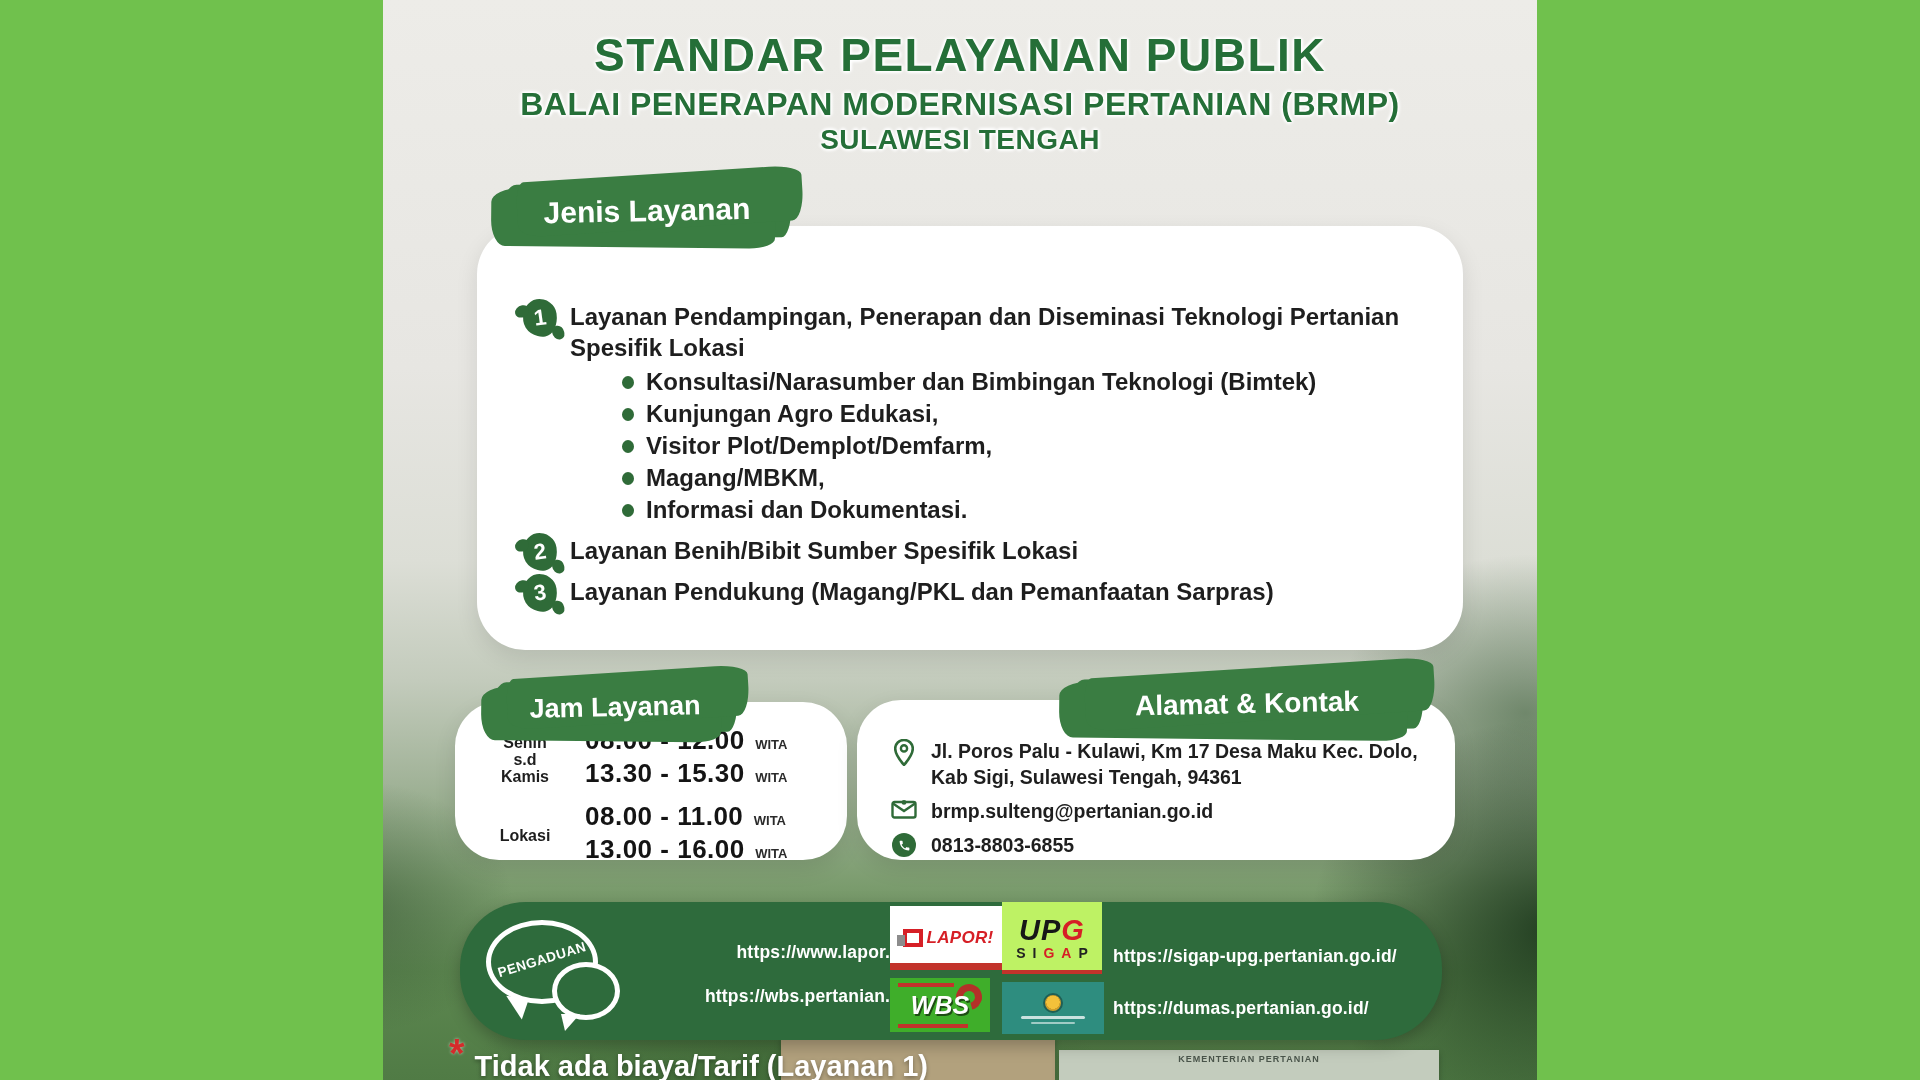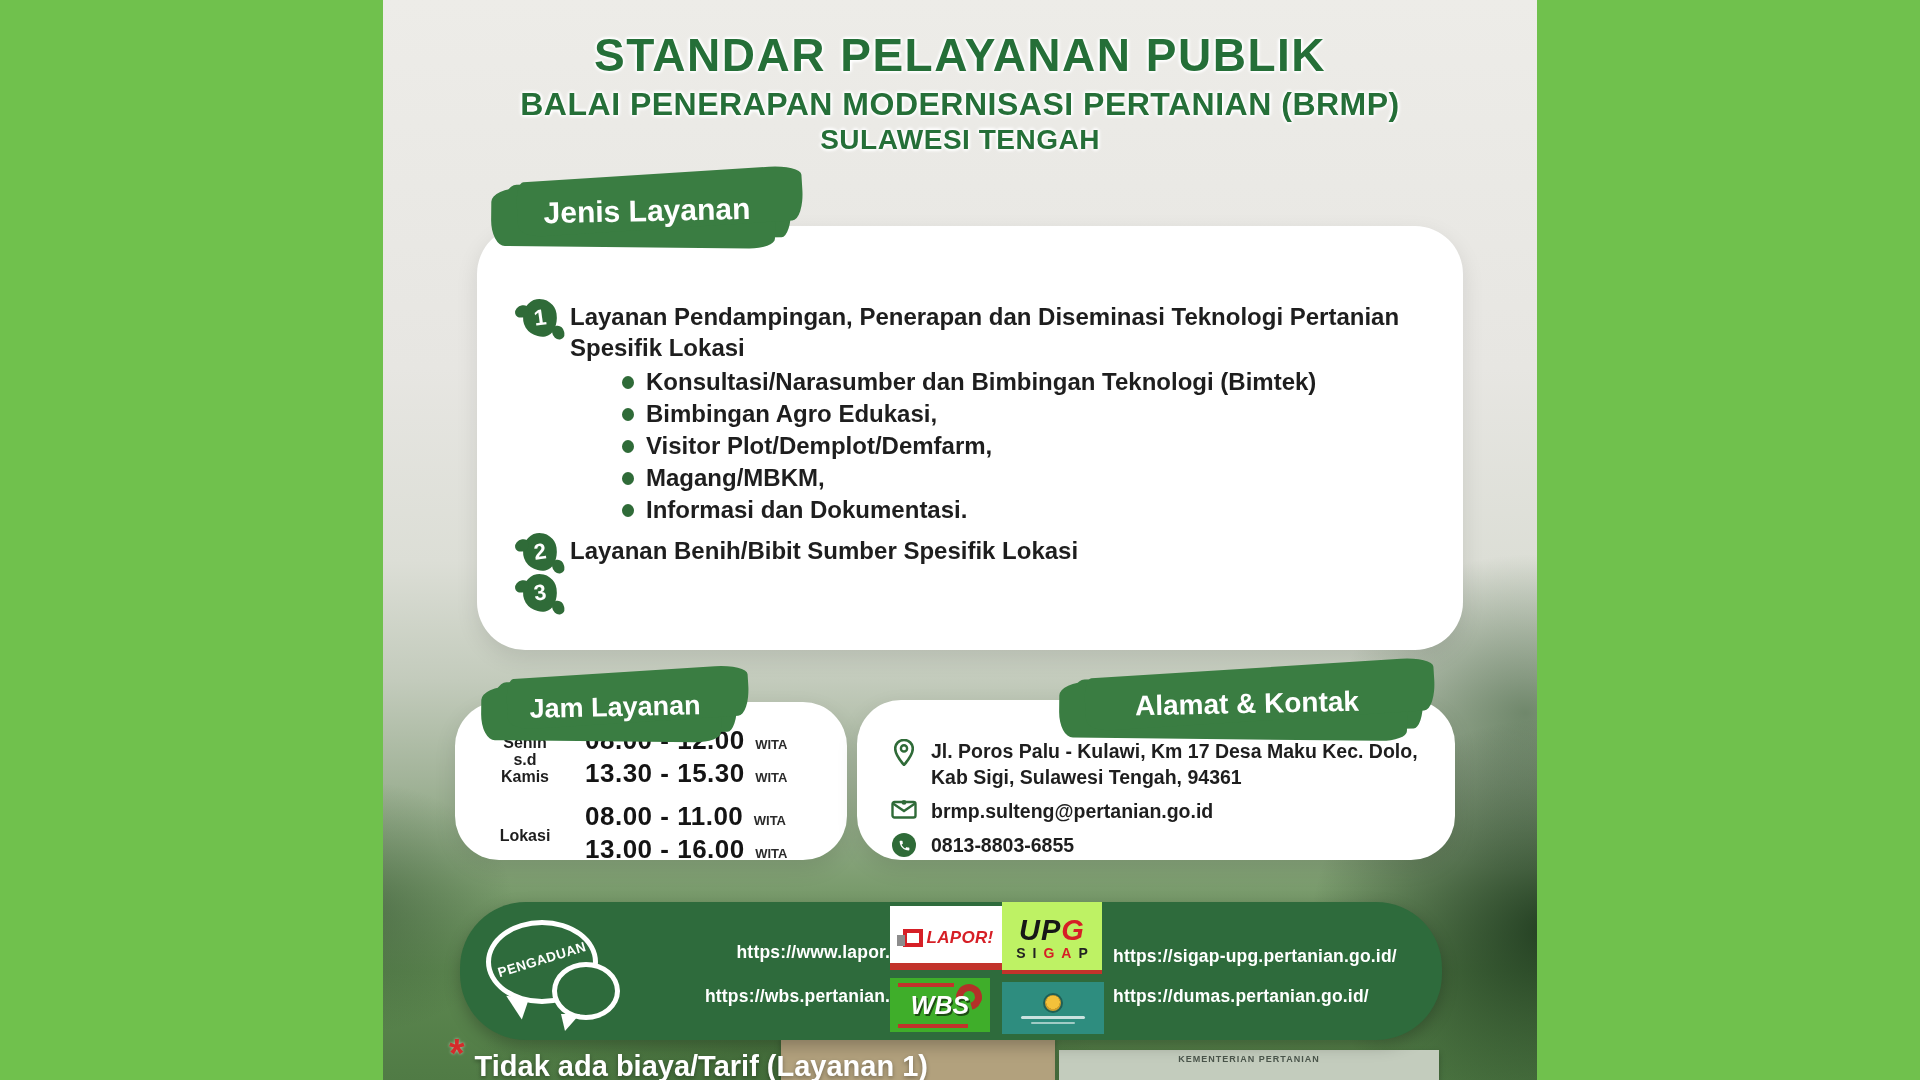--- a/index.html
+++ b/index.html
@@ -106,21 +106,21 @@
     color:#fff; font-size:13.5px; font-weight:bold; letter-spacing:.5px;
     transform:rotate(-17deg); z-index:2; }
 
   .url { position:absolute; color:#fff; font-weight:bold; font-size:17.5px;
     letter-spacing:.2px; white-space:nowrap; text-decoration:none; }
   .url-col-left  { position:absolute; left:172px; top:0; width:306px; height:138px; }
   .url-col-right { position:absolute; left:653px; top:0; width:300px; height:138px; }
   .url-col-left .u1 { top:40px; right:0; }
   .url-col-left .u2 { top:84px; right:0; }
   .url-col-right .u1 { top:44px; left:0; }
-  .url-col-right .u2 { top:84px; left:0; }
+  .url-col-right .u2 { top:96px; left:0; }
 
   
   .logo { position:absolute; overflow:hidden; }
   .logo-lapor { left:430px; top:4px; width:116px; height:64px; background:#fff;
     display:flex; flex-direction:column; align-items:center; justify-content:center; }
   .lapor-line { display:flex; align-items:center; gap:4px; }
   .lapor-ico { position:relative; width:20px; height:18px; border:4px solid #D61F26; }
   .lapor-ico::before { content:""; position:absolute; left:-10px; top:2px; width:8px; height:11px; background:#8c8c8c; }
   .lapor-text { color:#D61F26; font-weight:bold; font-style:italic; font-size:17px; letter-spacing:.3px; }
   .logo-strip { position:absolute; bottom:0; left:0; width:100%; height:7px; background:#C2332B; }
@@ -193,21 +193,21 @@
         <div class="item-text" style="max-width:860px;">Layanan Pendampingan, Penerapan dan Diseminasi Teknologi Pertanian Spesifik Lokasi</div>
       </div>
 
       <div class="bullets">
         <div class="bullet-row">
           <span class="bullet-dot"></span>
           <span class="bullet-text">Konsultasi/Narasumber dan Bimbingan Teknologi (Bimtek)</span>
         </div>
         <div class="bullet-row">
           <span class="bullet-dot"></span>
-          <span class="bullet-text">Bimbingan Agro Edukasi,</span>
+          <span class="bullet-text">Kunjungan Agro Edukasi,</span>
         </div>
         <div class="bullet-row">
           <span class="bullet-dot"></span>
           <span class="bullet-text">Visitor Plot/Demplot/Demfarm,</span>
         </div>
         <div class="bullet-row">
           <span class="bullet-dot"></span>
           <span class="bullet-text">Magang/MBKM,</span>
         </div>
         <div class="bullet-row">
@@ -220,20 +220,21 @@
         <div class="num-badge">
           <span>2</span>
         </div>
         <div class="item-text">Layanan Benih/Bibit Sumber Spesifik Lokasi</div>
       </div>
 
       <div class="item-row">
         <div class="num-badge">
           <span>3</span>
         </div>
+        <div class="item-text">Layanan Pendukung (Magang/PKL dan Pemanfaatan Sarpras)</div>
       </div>
     </div>
 
     <div class="brush badge-jam">
       <span class="label">Jam Layanan</span>
     </div>
 
     <div class="card card-jam">
       <div class="jam-row">
         <div class="jam-day">Senin

